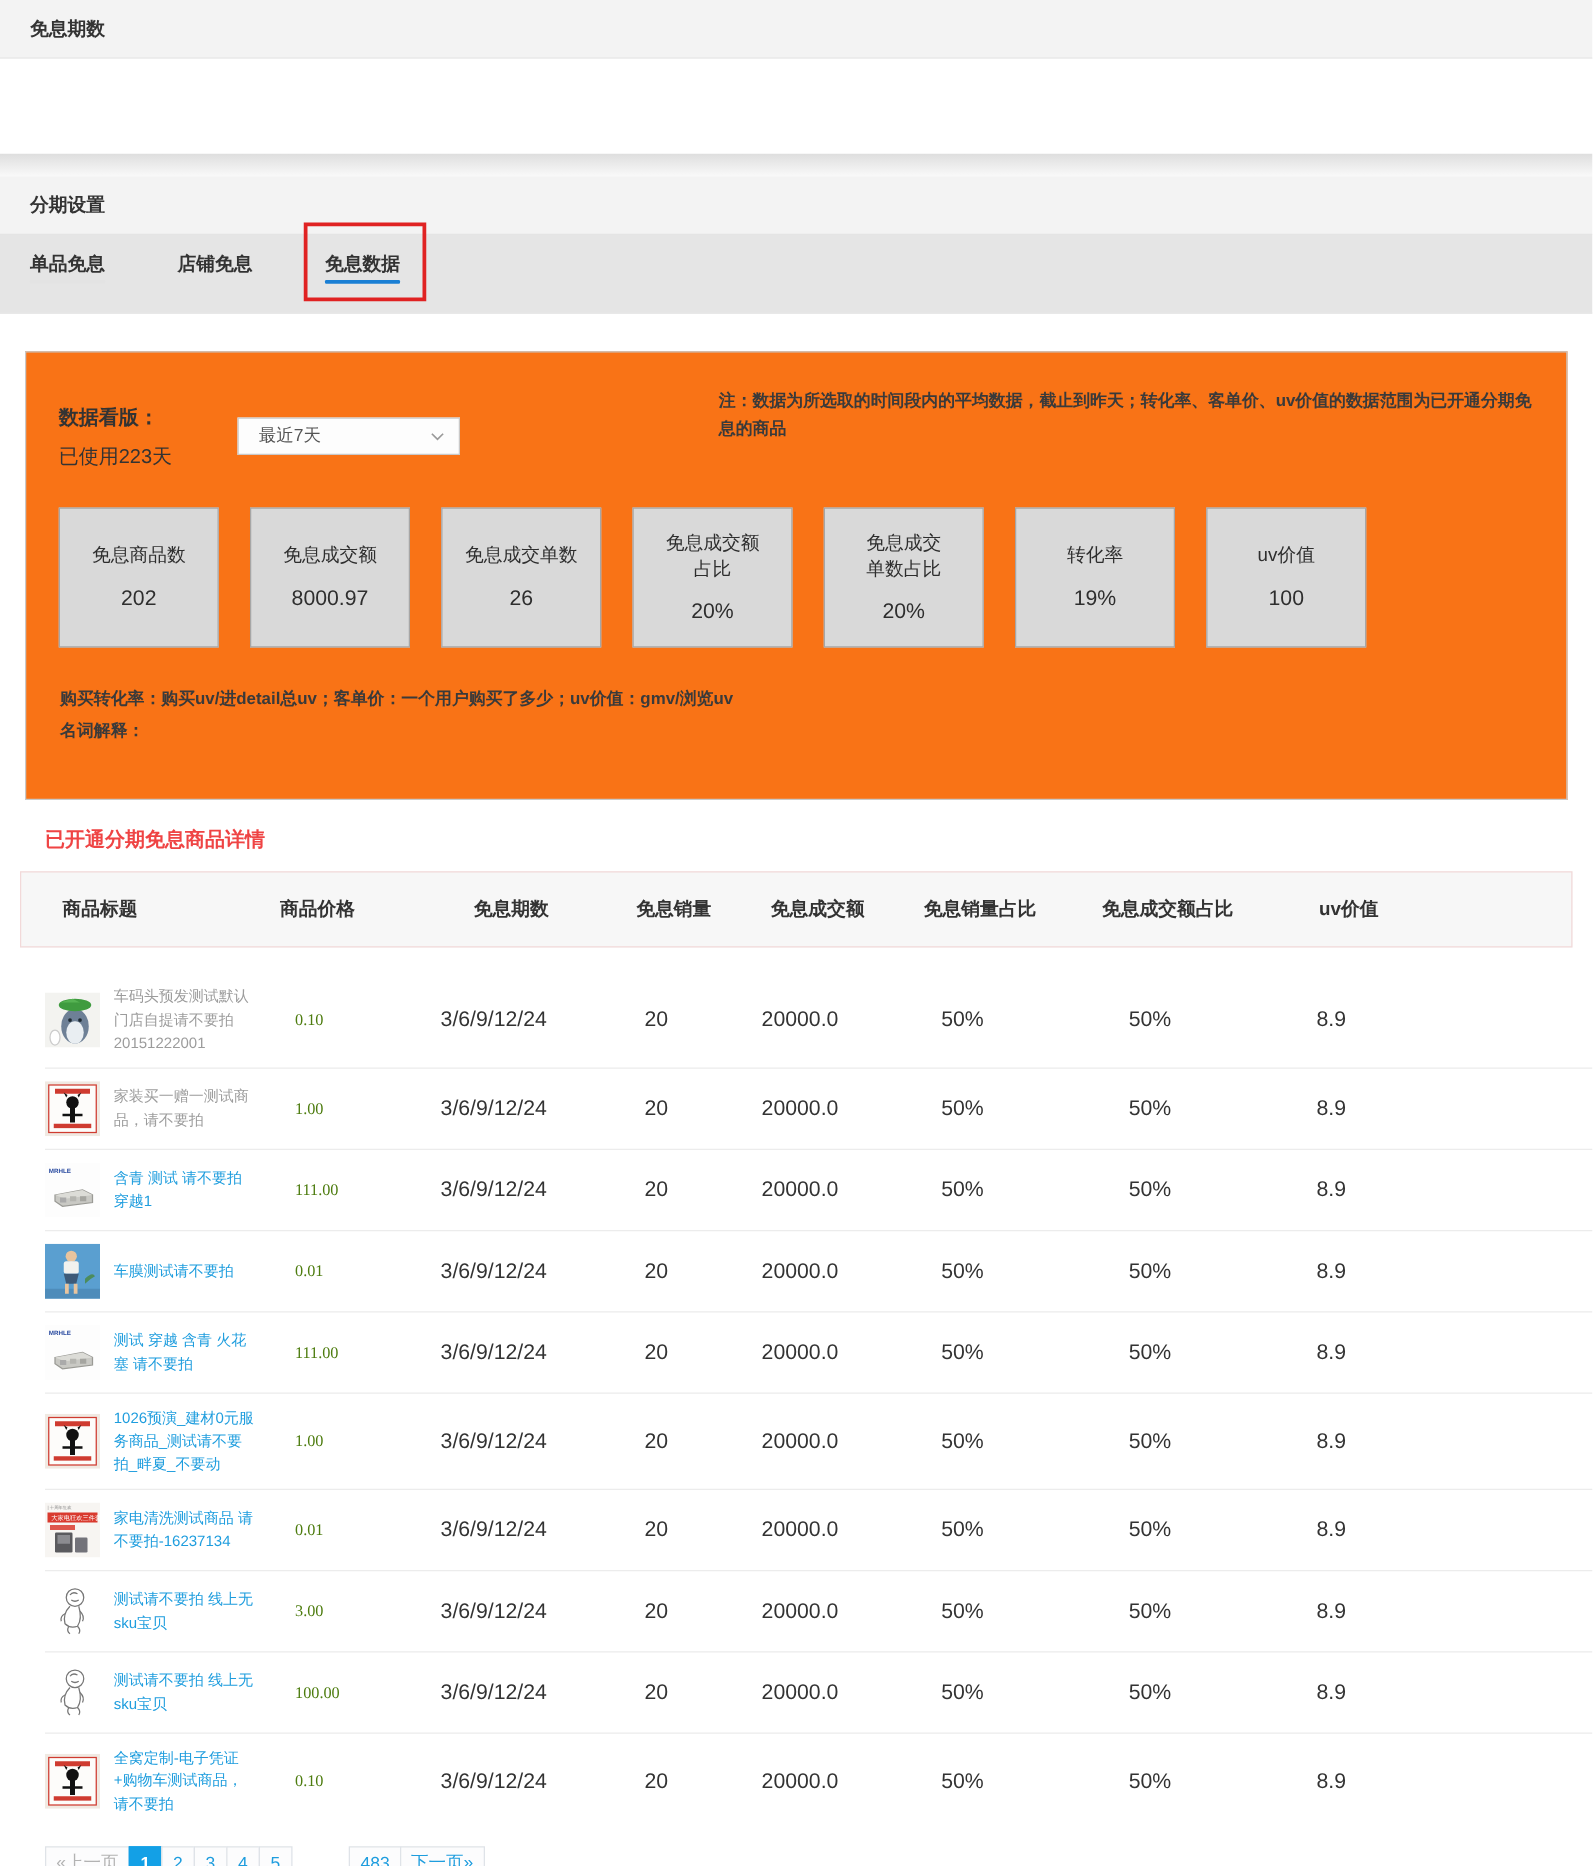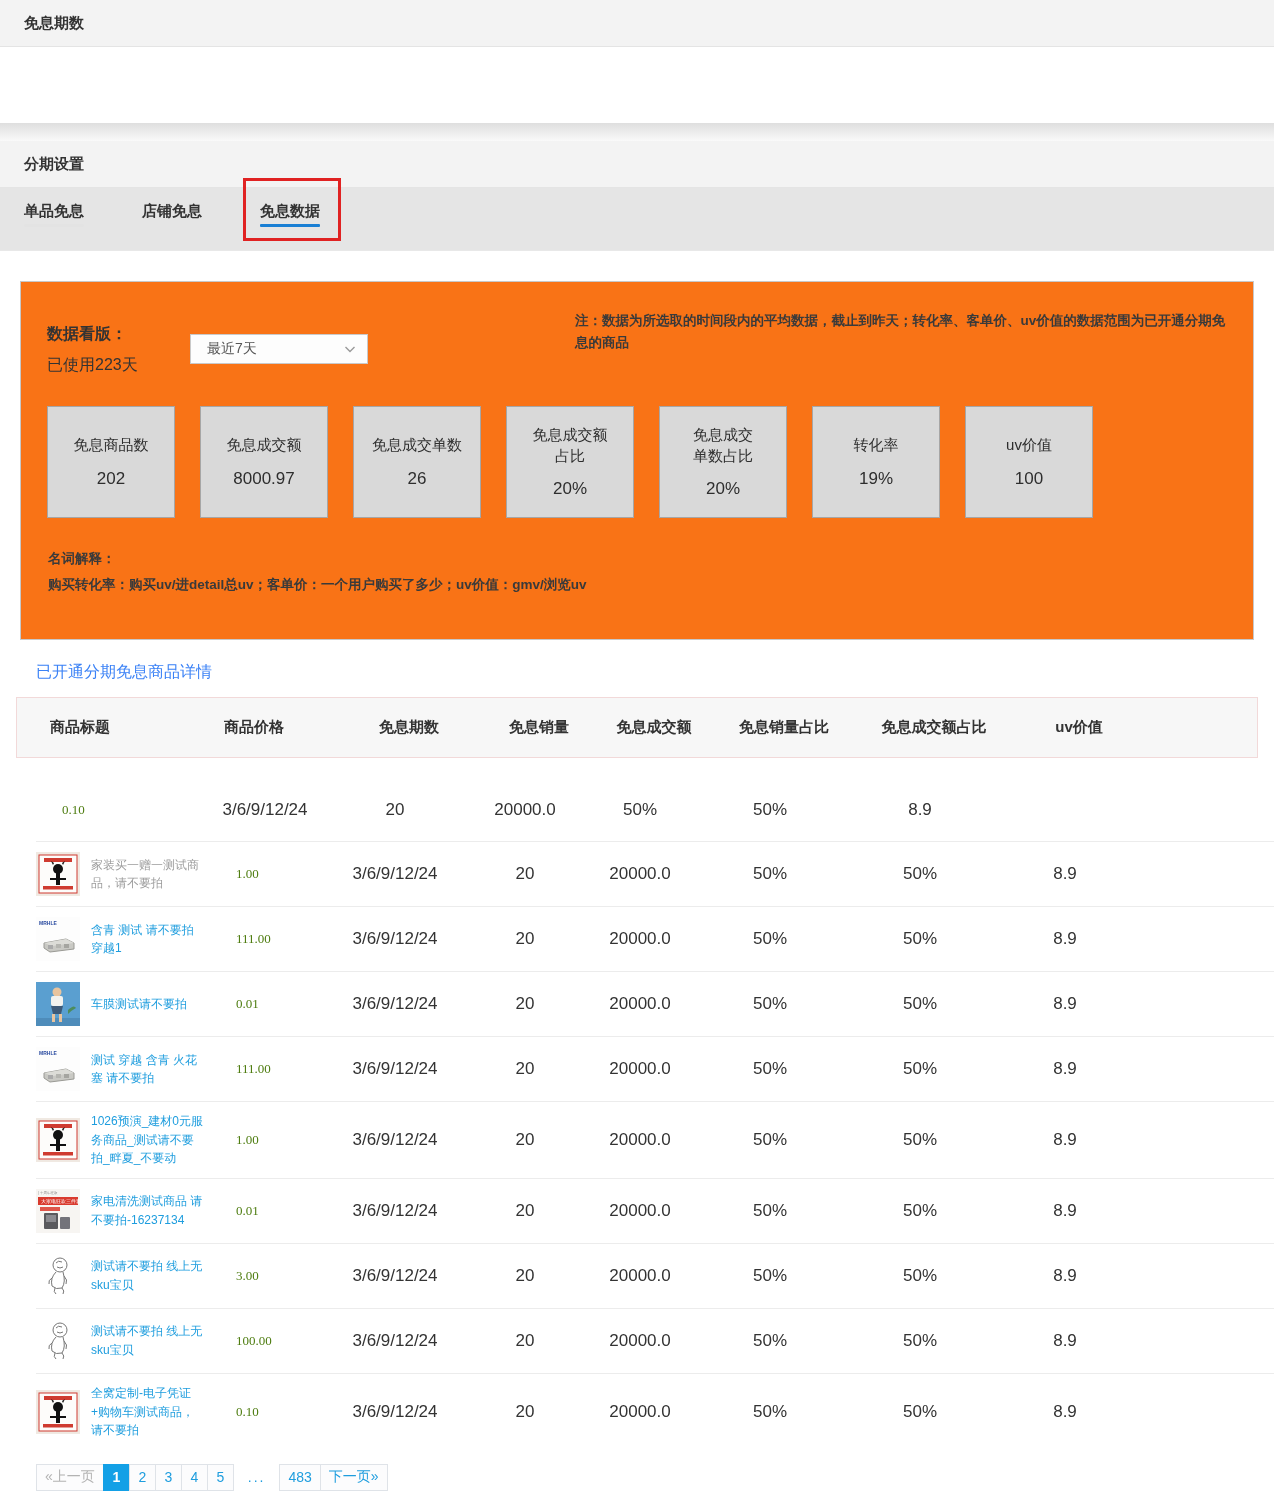--- a/index.html
+++ b/index.html
@@ -51,21 +51,21 @@
   .stat-card {
     width:128px; height:112px; background:#d9d9d9; border:1px solid #a6a6a6;
     display:flex; flex-direction:column; align-items:center; justify-content:center;
     text-align:center; gap:13px; padding:6px 10px;
   }
   .stat-label { font-size:15px; line-height:1.35; color:#2e2e2e; white-space:pre-line; }
   .stat-value { font-size:17px; color:#2e2e2e; }
   .glossary { margin-top:28px; font-size:13.5px; font-weight:600; color:#3a3a3a; line-height:1.9; padding-left:1px; }
 
   
-  .section-title { margin:22px 0 14px 36px; font-size:16px; font-weight:normal; color:#3b82f6; }
+  .section-title { margin:22px 0 14px 36px; font-size:16px; font-weight:bold; color:#ef4444; }
   .grid {
     display:grid;
     grid-template-columns:174px 110px 150px 110px 120px 140px 160px 130px 1fr;
     align-items:center;
   }
   .thead {
     margin:0 16px; border:1px solid #f2d9d9; background:#f7f7f7;
     height:61px; padding-left:33px; font-size:15px; font-weight:bold; color:#333;
   }
   .thead .hc { text-align:center; }
@@ -173,40 +173,55 @@
     <div class="stat-value">19%</div>
   </div>
 
 
   <div class="stat-card">
     <div class="stat-label">uv价值</div>
     <div class="stat-value">100</div>
   </div>
 </div>
   <div class="glossary">
+    <div>购买转化率：购买uv/进detail总uv；客单价：一个用户购买了多少；uv价值：gmv/浏览uv</div>
     <div>名词解释：</div>
-    <div>购买转化率：购买uv/进detail总uv；客单价：一个用户购买了多少；uv价值：gmv/浏览uv</div>
   </div>
 </div>
 
 <div class="section-title">已开通分期免息商品详情</div>
 
 <div class="grid thead" id="thead-row">
     <div class="hc left">商品标题</div>
     <div class="hc left">商品价格</div>
     <div class="hc">免息期数</div>
     <div class="hc">免息销量</div>
     <div class="hc">免息成交额</div>
     <div class="hc">免息销量占比</div>
     <div class="hc">免息成交额占比</div>
     <div class="hc">uv价值</div>
     <div></div>
   </div>
 <div class="tbody" id="tbody">
   <div class="grid trow">
+    <div class="c-title">
+      <span class="thumb">
+          <svg width="44" height="44" viewBox="0 0 44 44">
+            <rect width="44" height="44" fill="#f3f3f0"></rect>
+            <ellipse cx="24" cy="27" rx="11" ry="14" fill="#6e8096"></ellipse>
+            <ellipse cx="24" cy="32" rx="7" ry="9" fill="#e9eef2"></ellipse>
+            <ellipse cx="24" cy="10" rx="13" ry="5" fill="#3f9b3f"></ellipse>
+            <path d="M12 8 L22 5 L28 8 Z" fill="#56b353"></path>
+            <ellipse cx="8" cy="36" rx="4" ry="6" fill="#fff" stroke="#ccc"></ellipse>
+            <circle cx="20" cy="22" r="1.5" fill="#1f2a33"></circle>
+            <circle cx="28" cy="22" r="1.5" fill="#1f2a33"></circle>
+          </svg>
+        </span>
+      <a class="ptitle plain">车码头预发测试默认门店自提请不要拍20151222001</a>
+    </div>
     <div class="c-price">0.10</div>
     <div class="c-num">3/6/9/12/24</div>
     <div class="c-num">20</div>
     <div class="c-num">20000.0</div>
     <div class="c-num">50%</div>
     <div class="c-num">50%</div>
     <div class="c-num">8.9</div>
     <div></div>
   </div>
 

